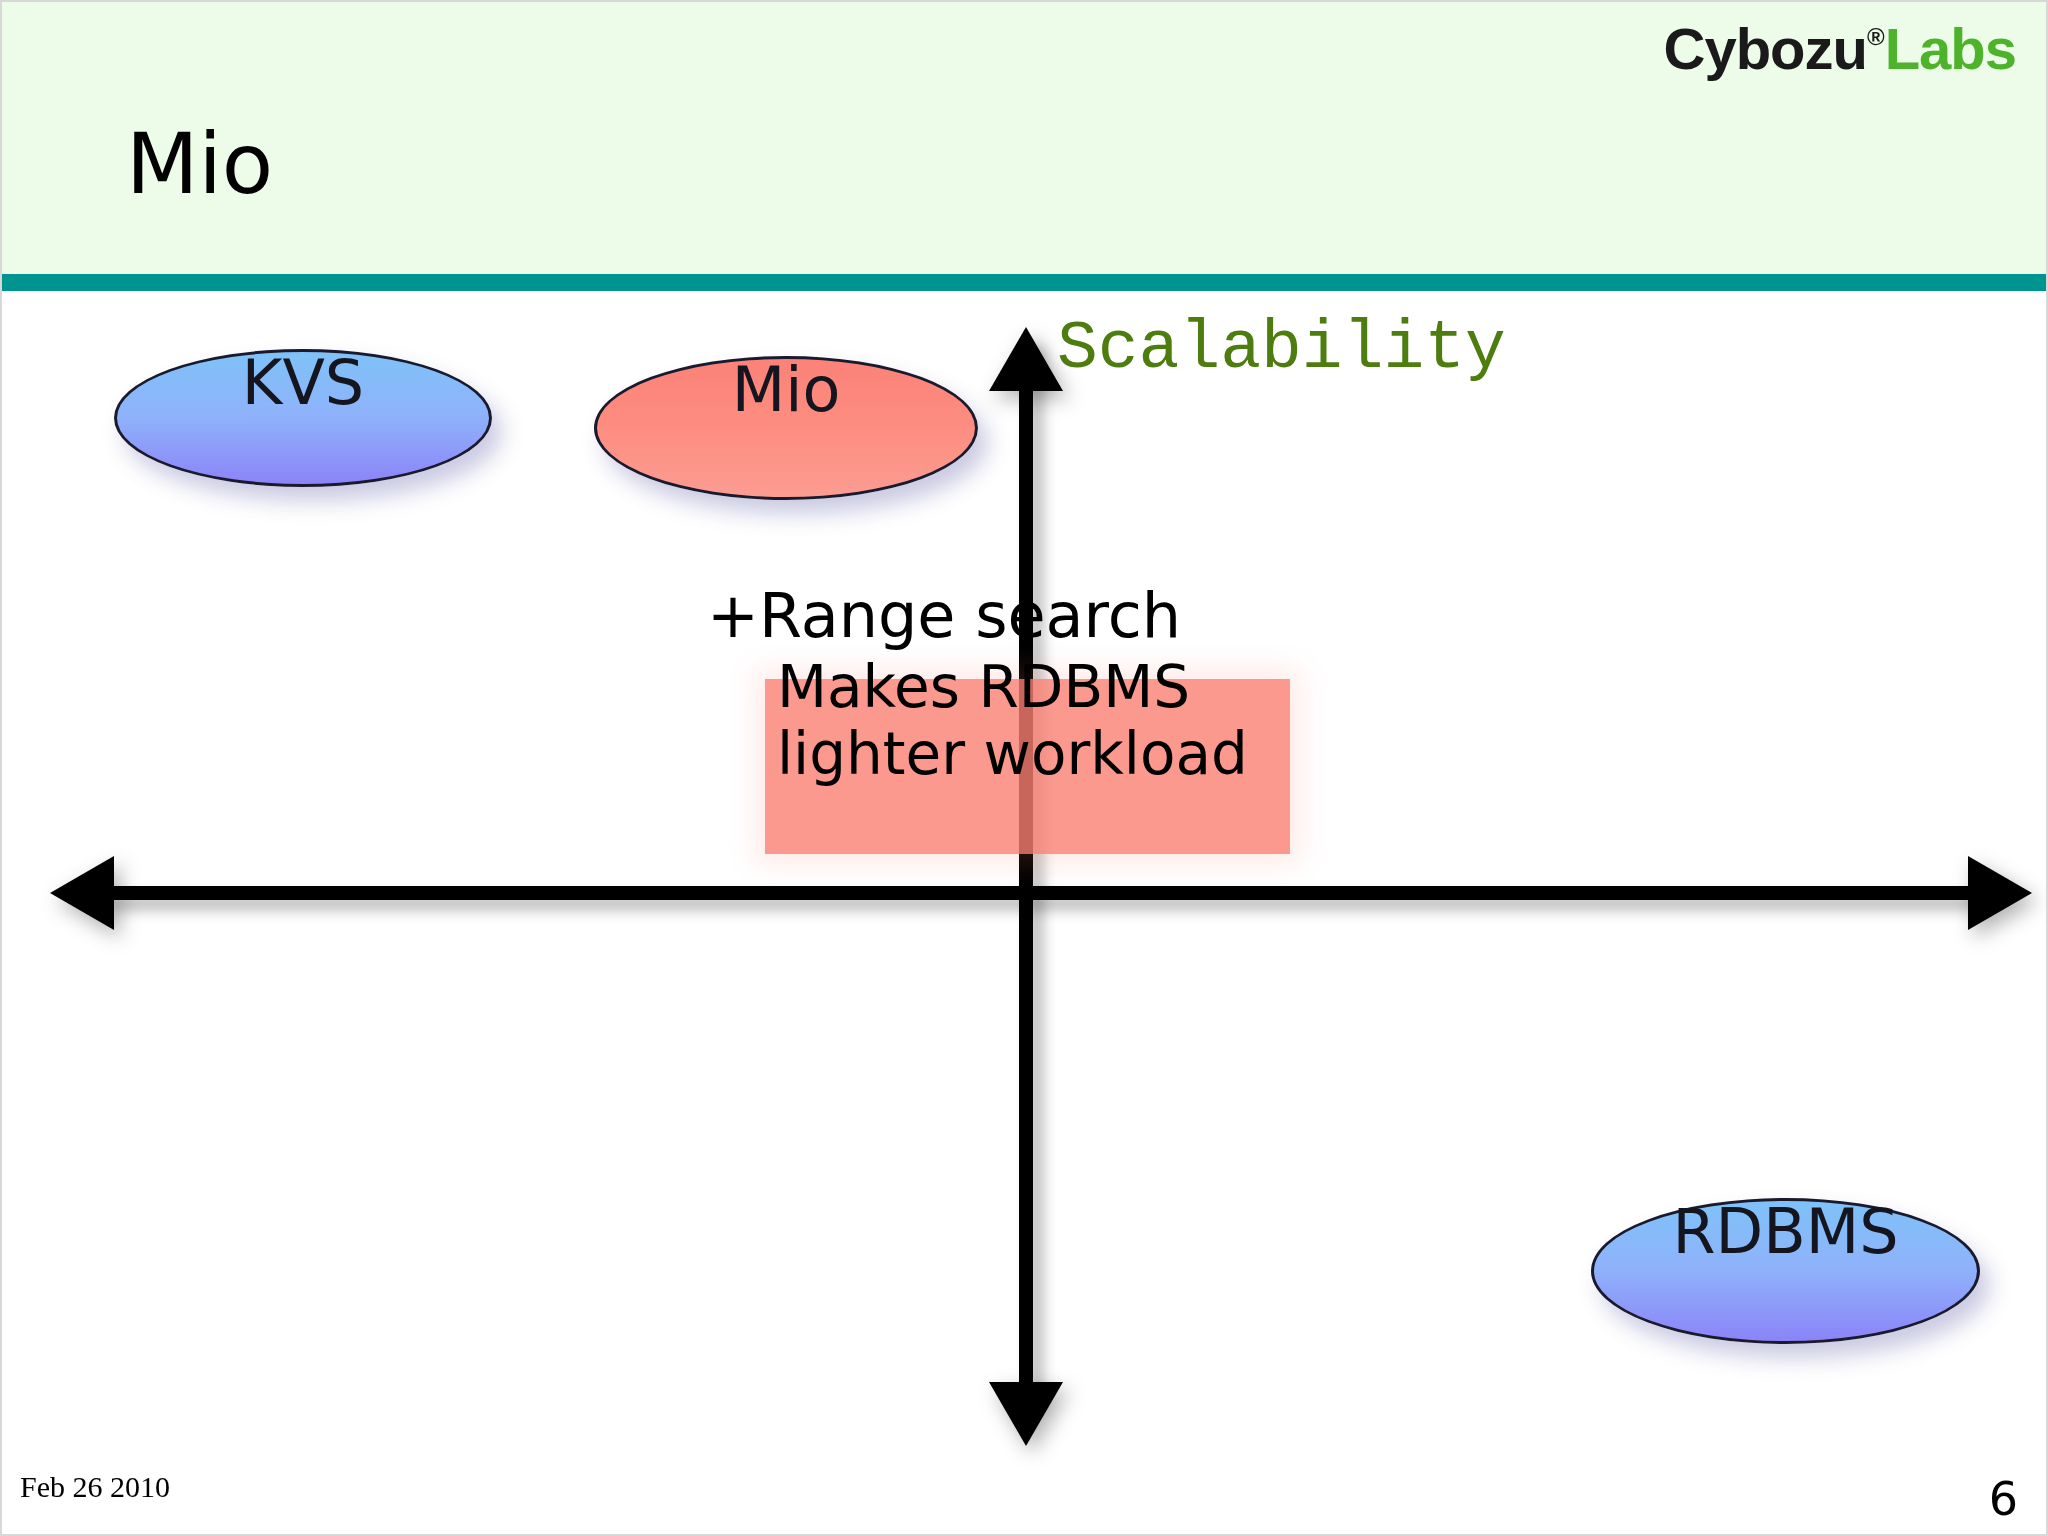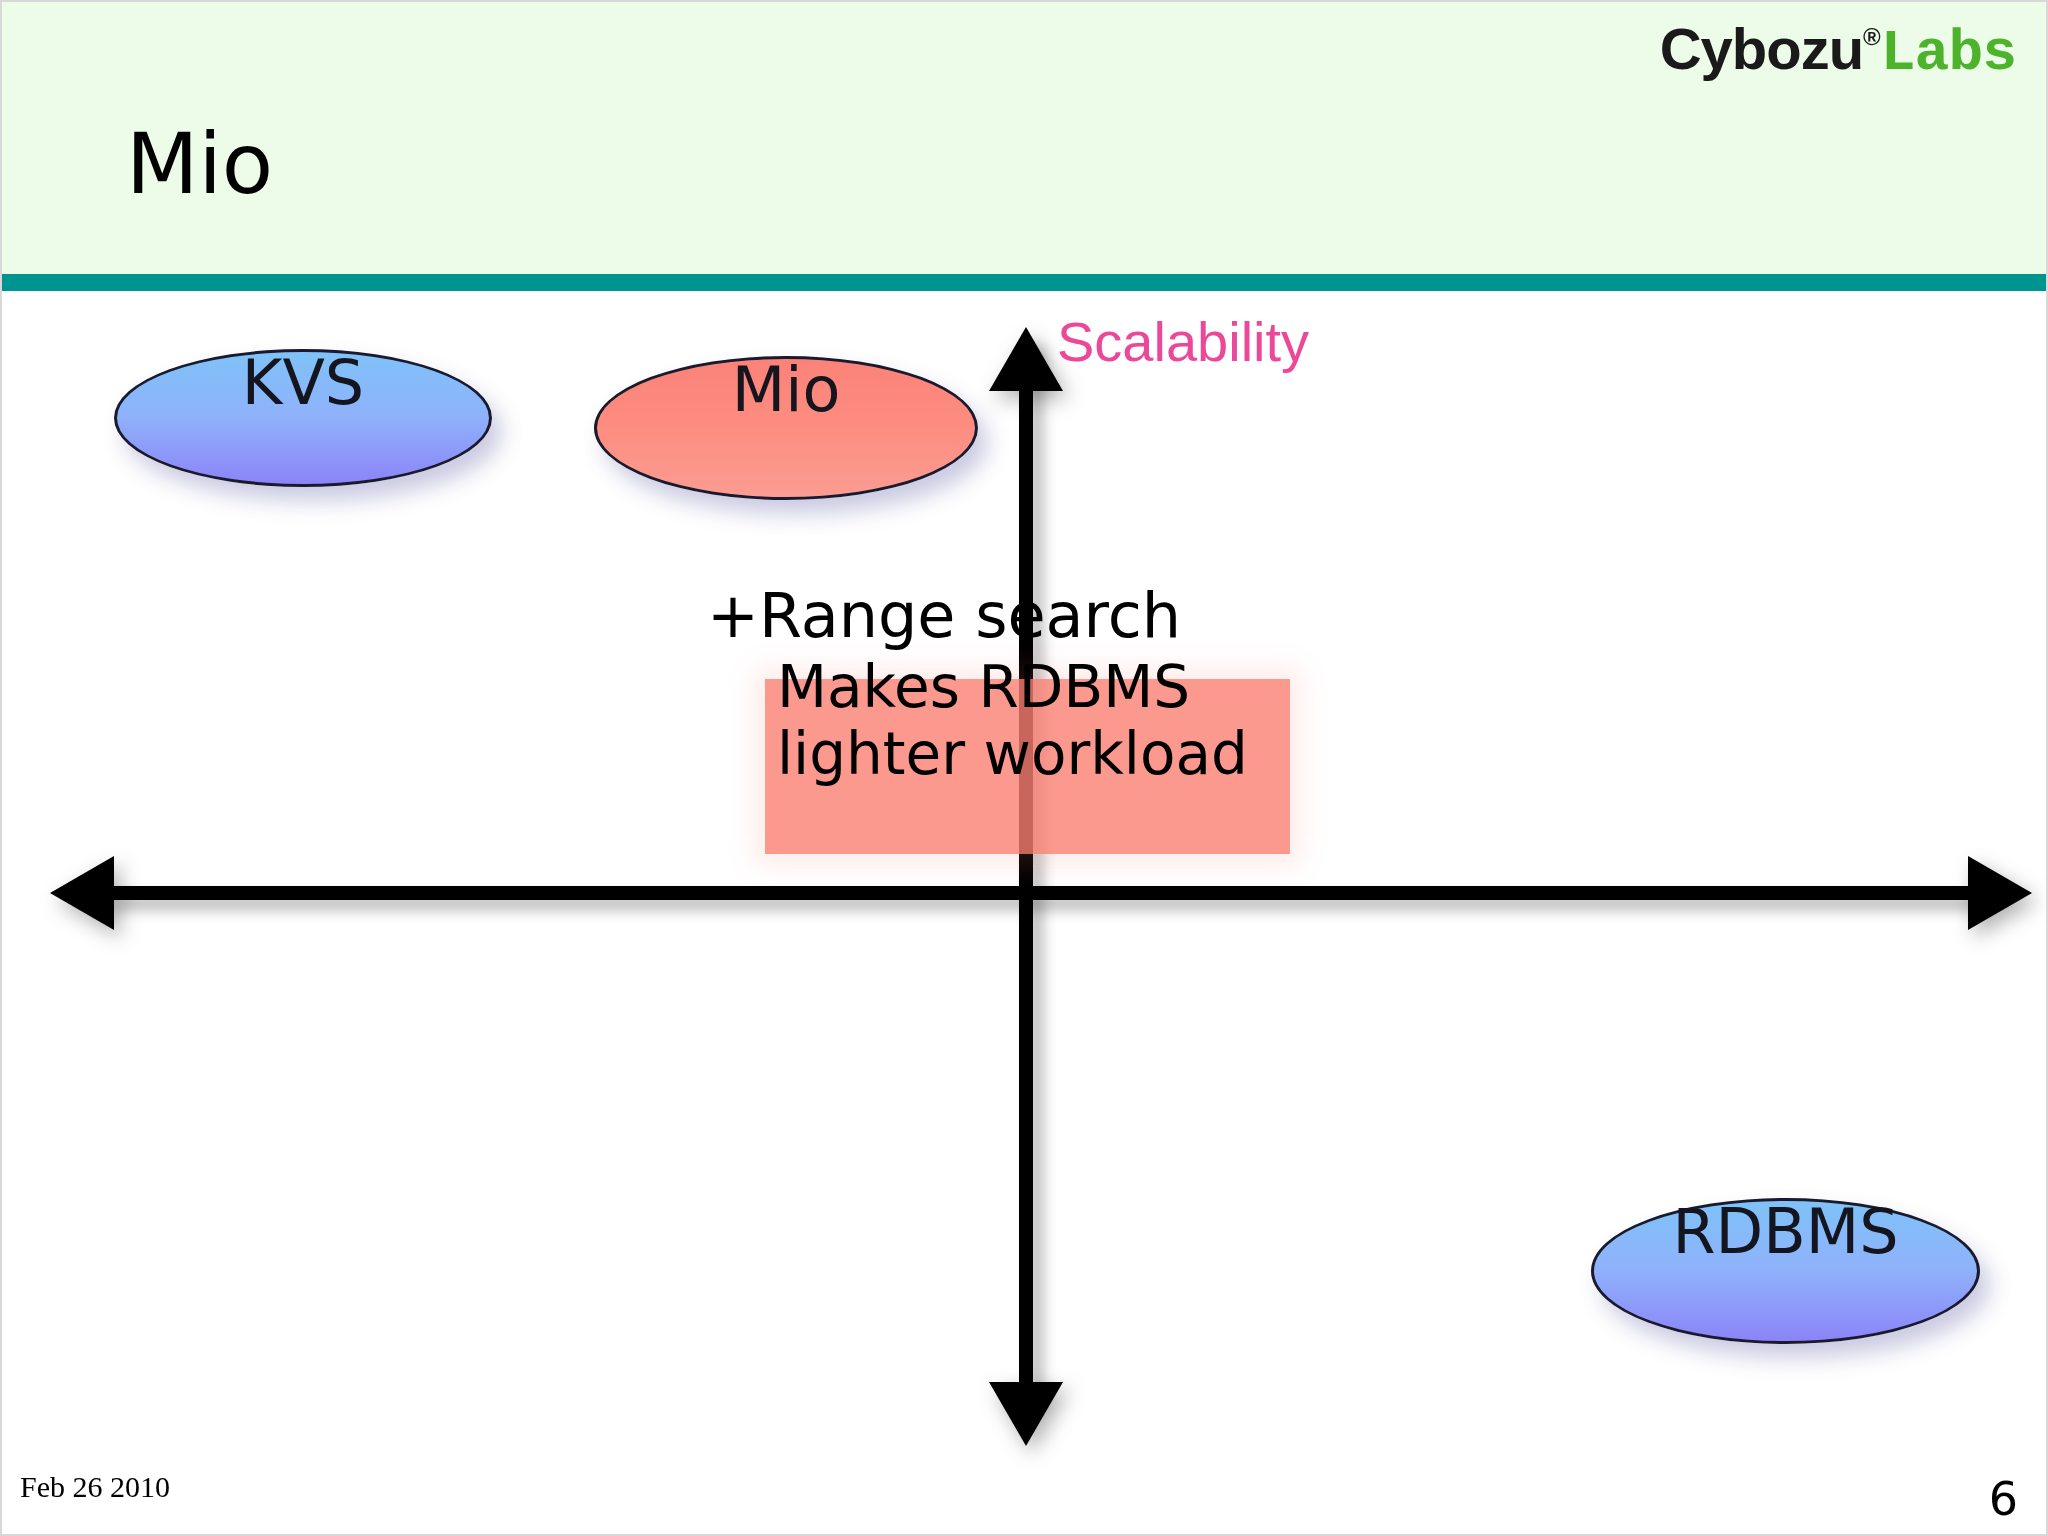--- a/index.html
+++ b/index.html
@@ -57,21 +57,21 @@
     white-space: nowrap;
     letter-spacing: -1px;
   }
   .brand-cybozu { color: #1a1a1a; }
   .brand-reg {
     color: #1a1a1a;
     font-size: 24px;
     vertical-align: 24px;
     letter-spacing: 0;
   }
-  .brand-labs { color: #4cb32b; font-family: Liberation Mono, monospace; }
+  .brand-labs { color: #4cb32b; }
 
   
   .axis-h-line {
     position: absolute;
     left: 105px;
     top: 884px;
     width: 1870px;
     height: 14px;
     background: #000000;
     box-shadow: 6px 10px 14px rgba(0,0,0,0.28);
@@ -111,24 +111,24 @@
   .arrow-down {
     left: 987px; top: 1380px;
     border-left: 37px solid transparent;
     border-right: 37px solid transparent;
     border-top: 64px solid #000000;
   }
 
   
   .axis-label {
     position: absolute;
-    font-size: 56px;
+    font-size: 68px;
     line-height: 1.08;
-    color: #ec4899;
-    font-family: Liberation Sans, sans-serif;
+    color: #4d7c0f;
+    font-family: Liberation Mono, monospace;
     white-space: pre;
   }
   .label-scalability { left: 1055px; top: 310px; }
   .label-high-func  { left: 1622px; top: 728px; }
 
   
   .node {
     position: absolute;
     border: 3px solid #1a1a2e;
     border-radius: 50%;

